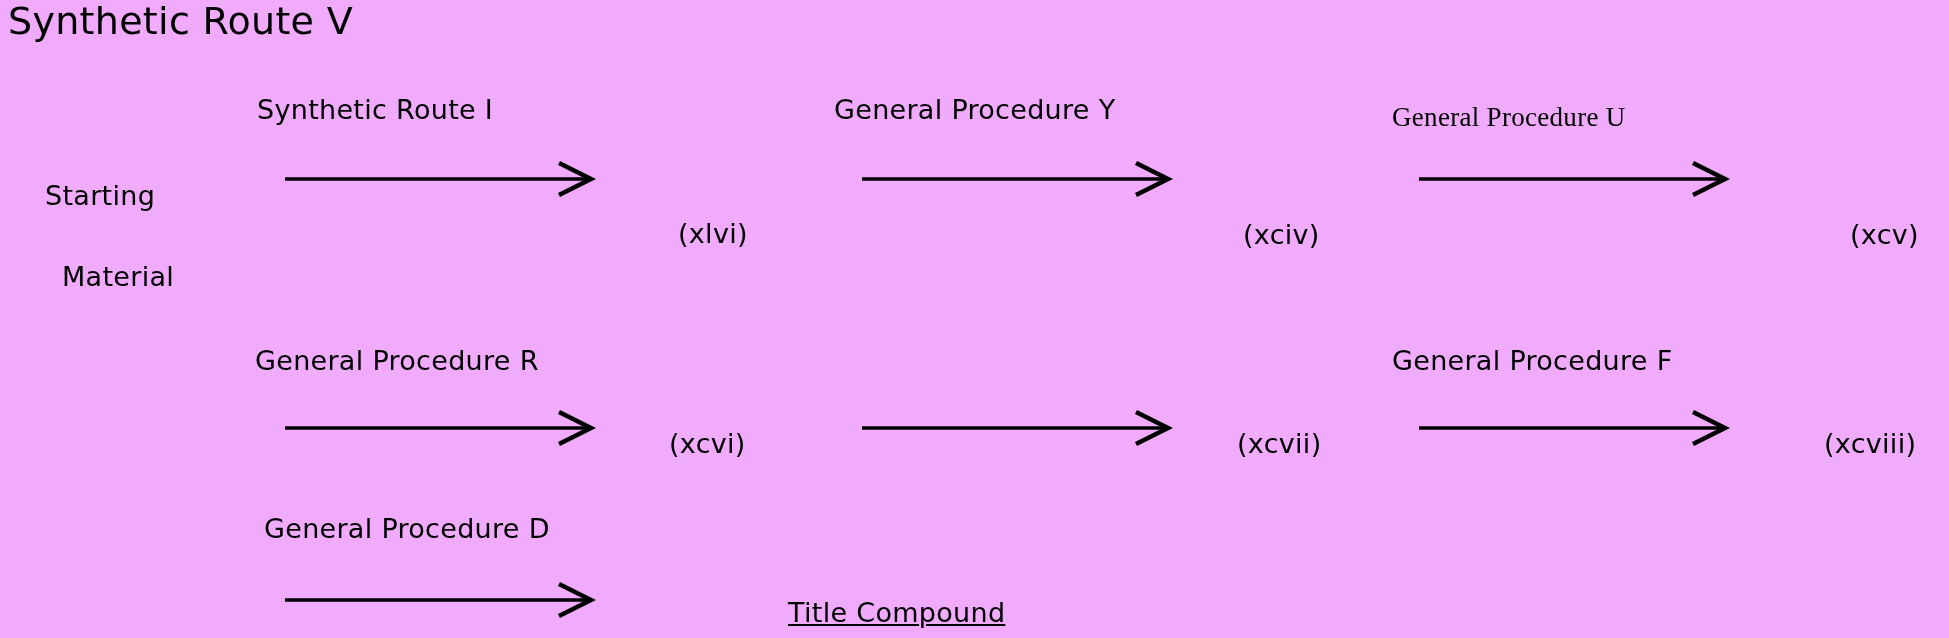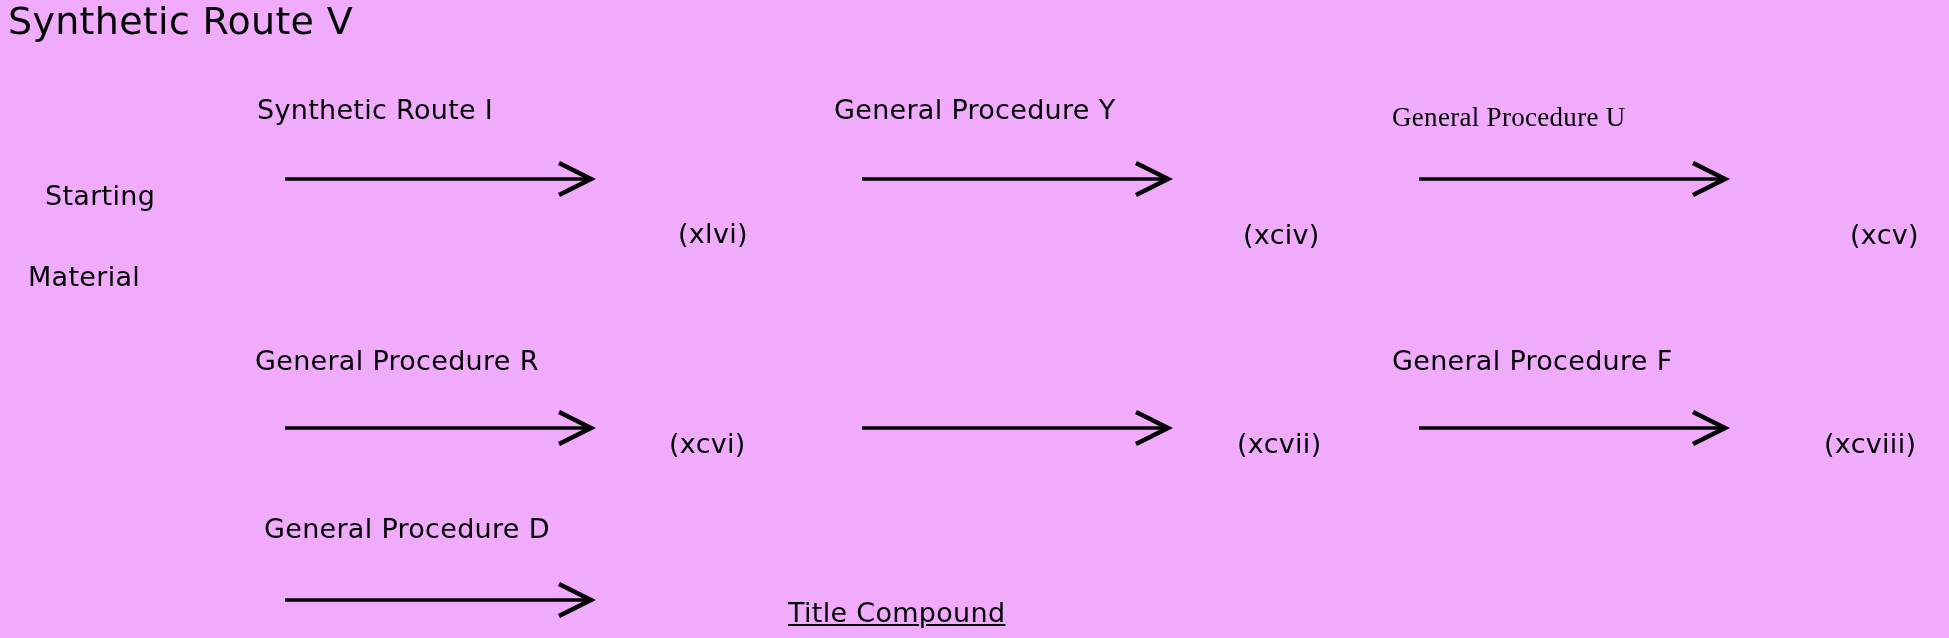--- a/index.html
+++ b/index.html
@@ -47,21 +47,21 @@
 </style>
 </head>
 <body>
 
 <div class="canvas">
 
   <div class="txt title" style="left:8px; top:2px;">Synthetic Route V</div>
 
   <div>
     <div class="txt startline" style="left:45px; top:182px;">Starting</div>
-    <div class="txt startline" style="left:28px; top:263px;">Material</div>
+    <div class="txt startline" style="left:62px; top:263px;">Material</div>
   </div>
 
   <div class="txt label" style="left:257px; top:96px;">Synthetic Route I</div>
   <svg class="arrow" style="left:283px; top:157px;" width="320" height="44" viewBox="0 0 320 44">
     <line class="shaft" x1="2" y1="22" x2="306" y2="22"></line>
     <polyline class="head" points="276,6 308,22 276,38"></polyline>
   </svg>
   <div class="txt product" style="left:678px; top:220px;">(xlvi)</div>
 
   <div class="txt label" style="left:834px; top:96px;">General Procedure Y</div>

